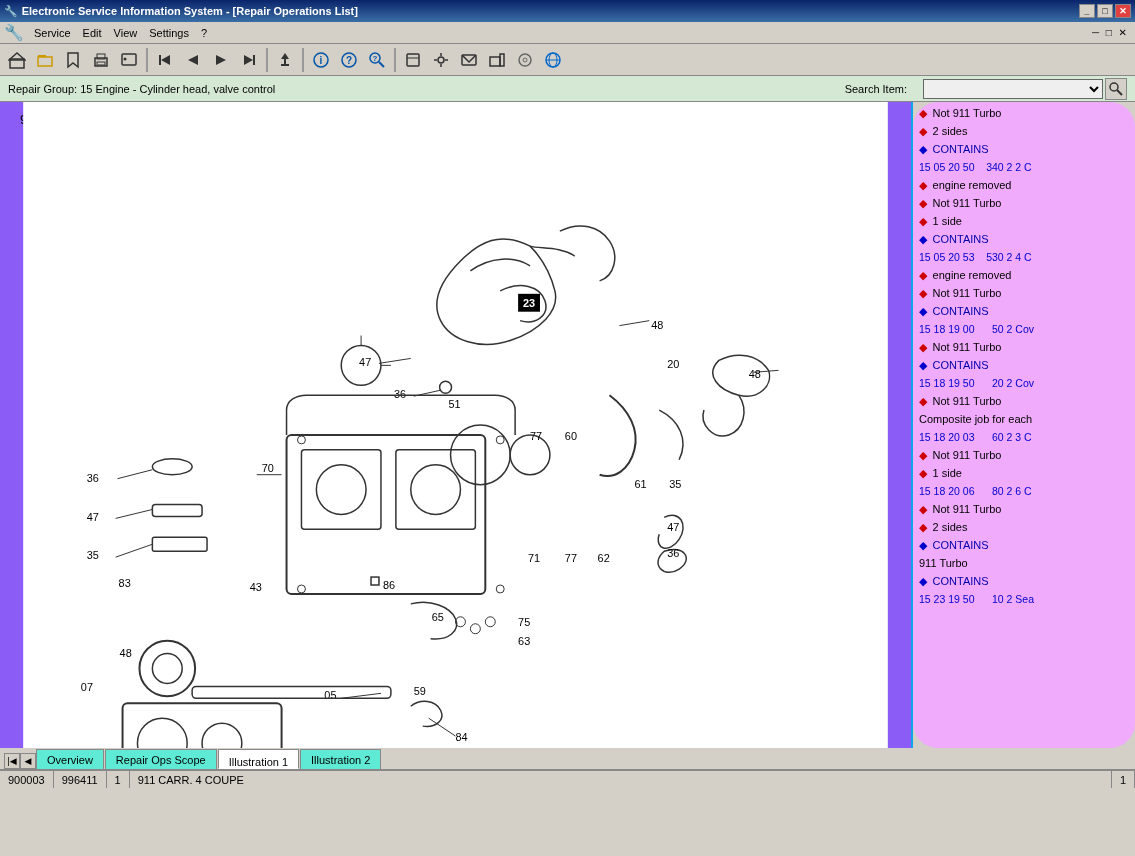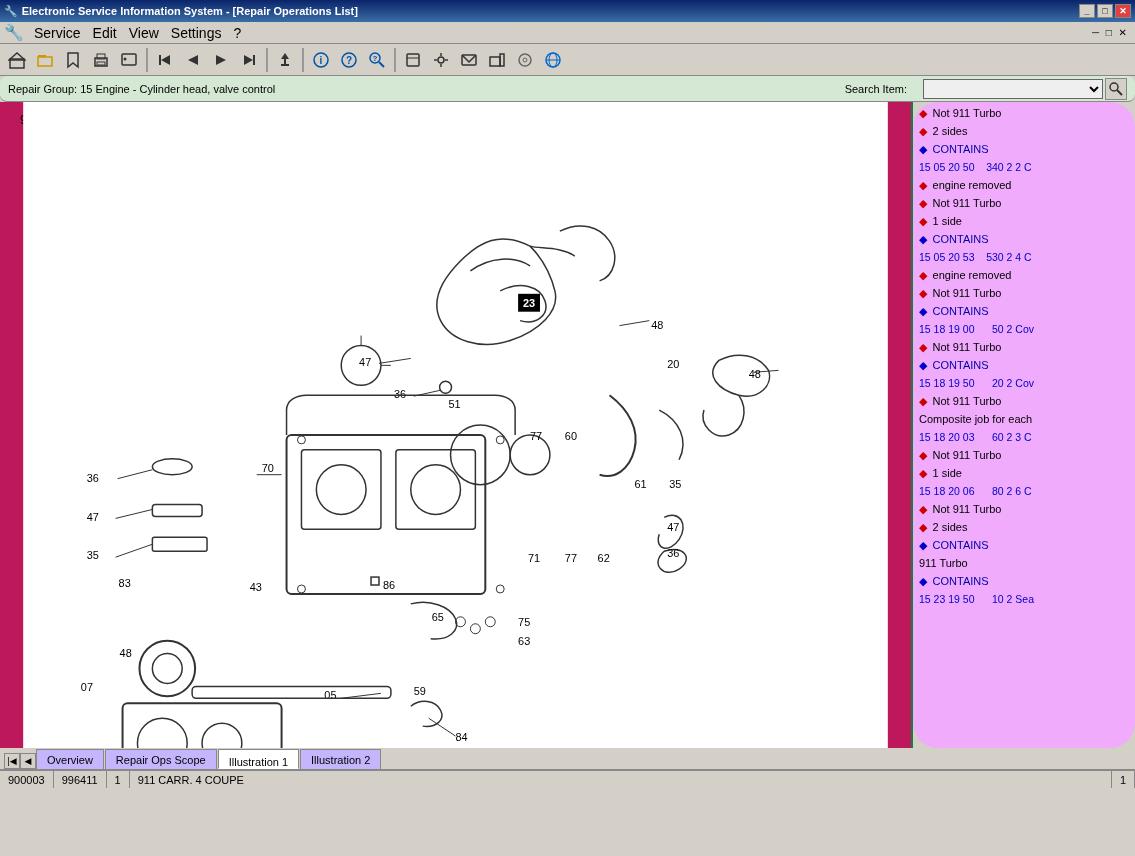--- a/index.html
+++ b/index.html
@@ -30,21 +30,21 @@
     #menu-bar {
       background: #d4d0c8;
       height: 22px;
       display: flex;
       align-items: center;
       padding: 0 4px;
       border-bottom: 1px solid #888;
     }
     .menu-item {
       padding: 2px 6px;
-      font-size: 14px;
+      font-size: 11px;
       cursor: pointer;
     }
 
     
     #toolbar {
       background: #d4d0c8;
       height: 32px;
       display: flex;
       align-items: center;
       padding: 2px 4px;
@@ -62,21 +62,20 @@
 
     
     #search-bar {
       background: #d4e8d4;
       height: 26px;
       display: flex;
       align-items: center;
       padding: 0 8px;
       border-bottom: 1px solid #888;
       font-size: 11px;
-      border-radius: 7px;
     }
     #search-bar .repair-group { flex: 1; }
     #search-bar .search-label { margin-right: 16px; }
     #search-bar select {
       width: 180px;
       height: 20px;
       border: 1px solid #666;
       font-size: 11px;
     }
     .search-go-btn {
@@ -92,22 +91,22 @@
     #main-area {
       display: flex;
       height: calc(856px - 22px - 22px - 32px - 26px - 22px - 18px - 24px);
       
       height: 646px;
     }
 
     
     #diagram-area {
       flex: 1;
-      background: #be185d;
-      border-right: 2px solid #15803d;
+      background: #8b5cf6;
+      border-right: 2px solid #0ea5e9;
       position: relative;
       overflow: hidden;
     }
 
     
     #diagram-area .car-model-label {
       position: absolute;
       top: 10px;
       left: 20px;
       font-size: 13px;
@@ -142,21 +141,21 @@
       width: 16px; height: 16px;
       background: #d4d0c8;
       border: 1px solid #888;
       font-size: 9px;
       cursor: pointer;
       display: flex; align-items: center; justify-content: center;
     }
     .tab {
       height: 20px;
       padding: 0 10px;
-      background: #c4b5fd;
+      background: #5eead4;
       border: 1px solid #888;
       border-bottom: none;
       cursor: pointer;
       display: flex; align-items: center;
       font-size: 11px;
       margin-right: 1px;
     }
     .tab.active {
       background: white;
       border-bottom: 1px solid white;

